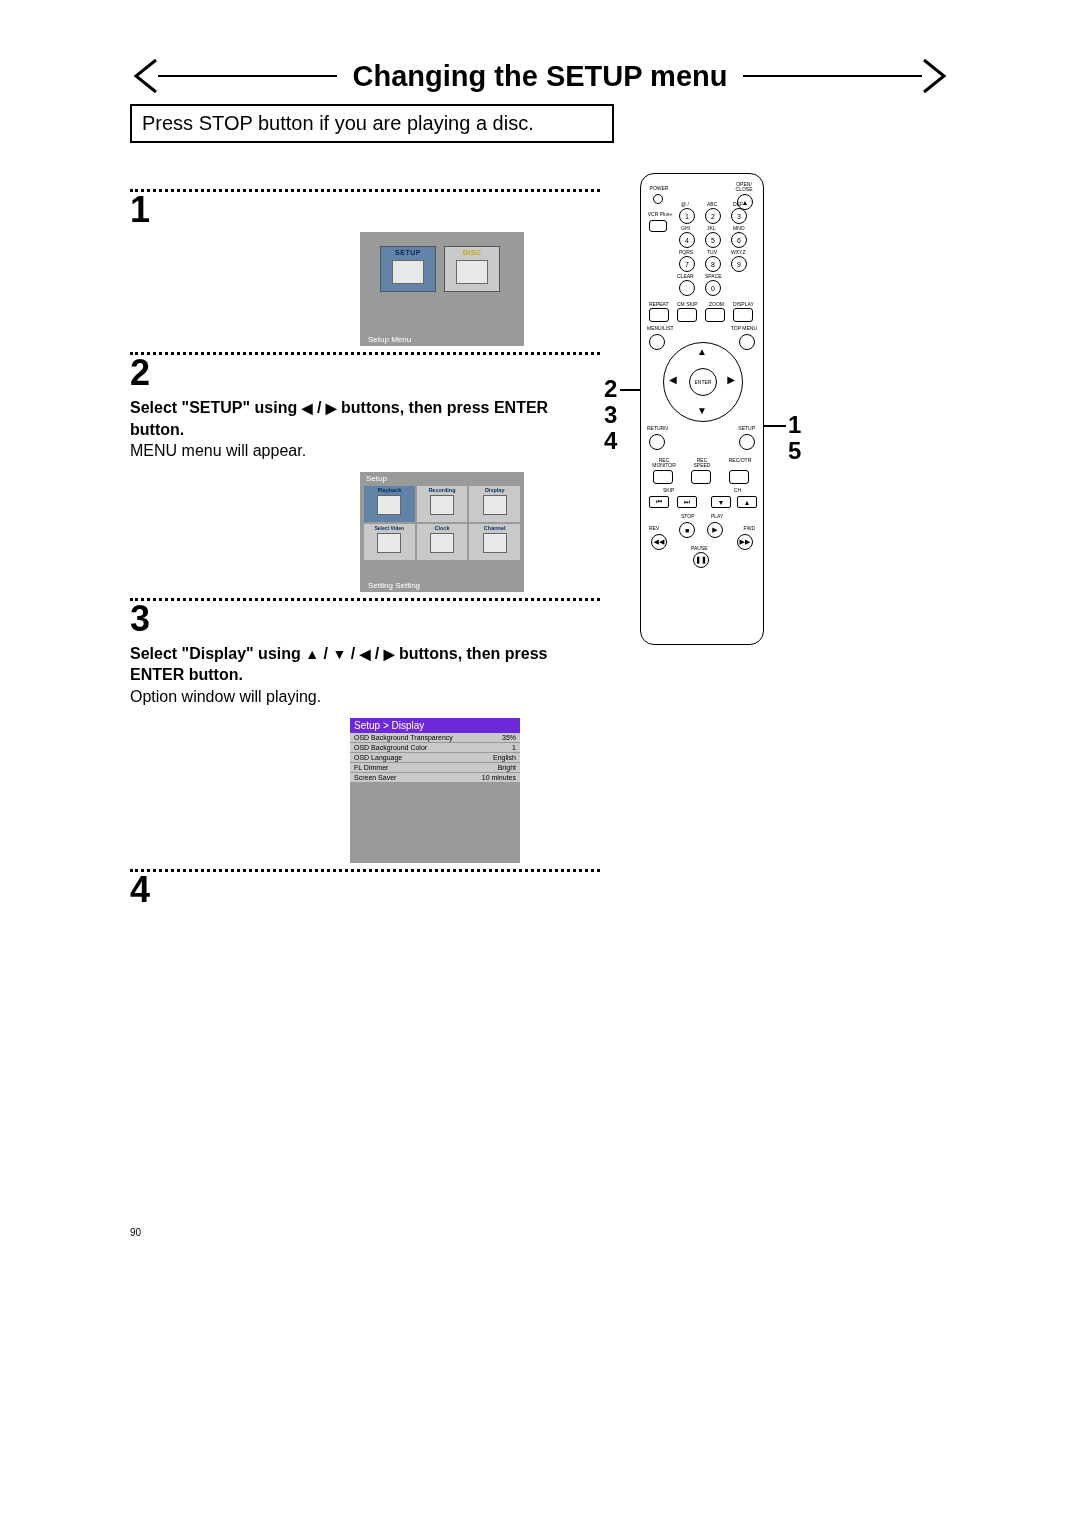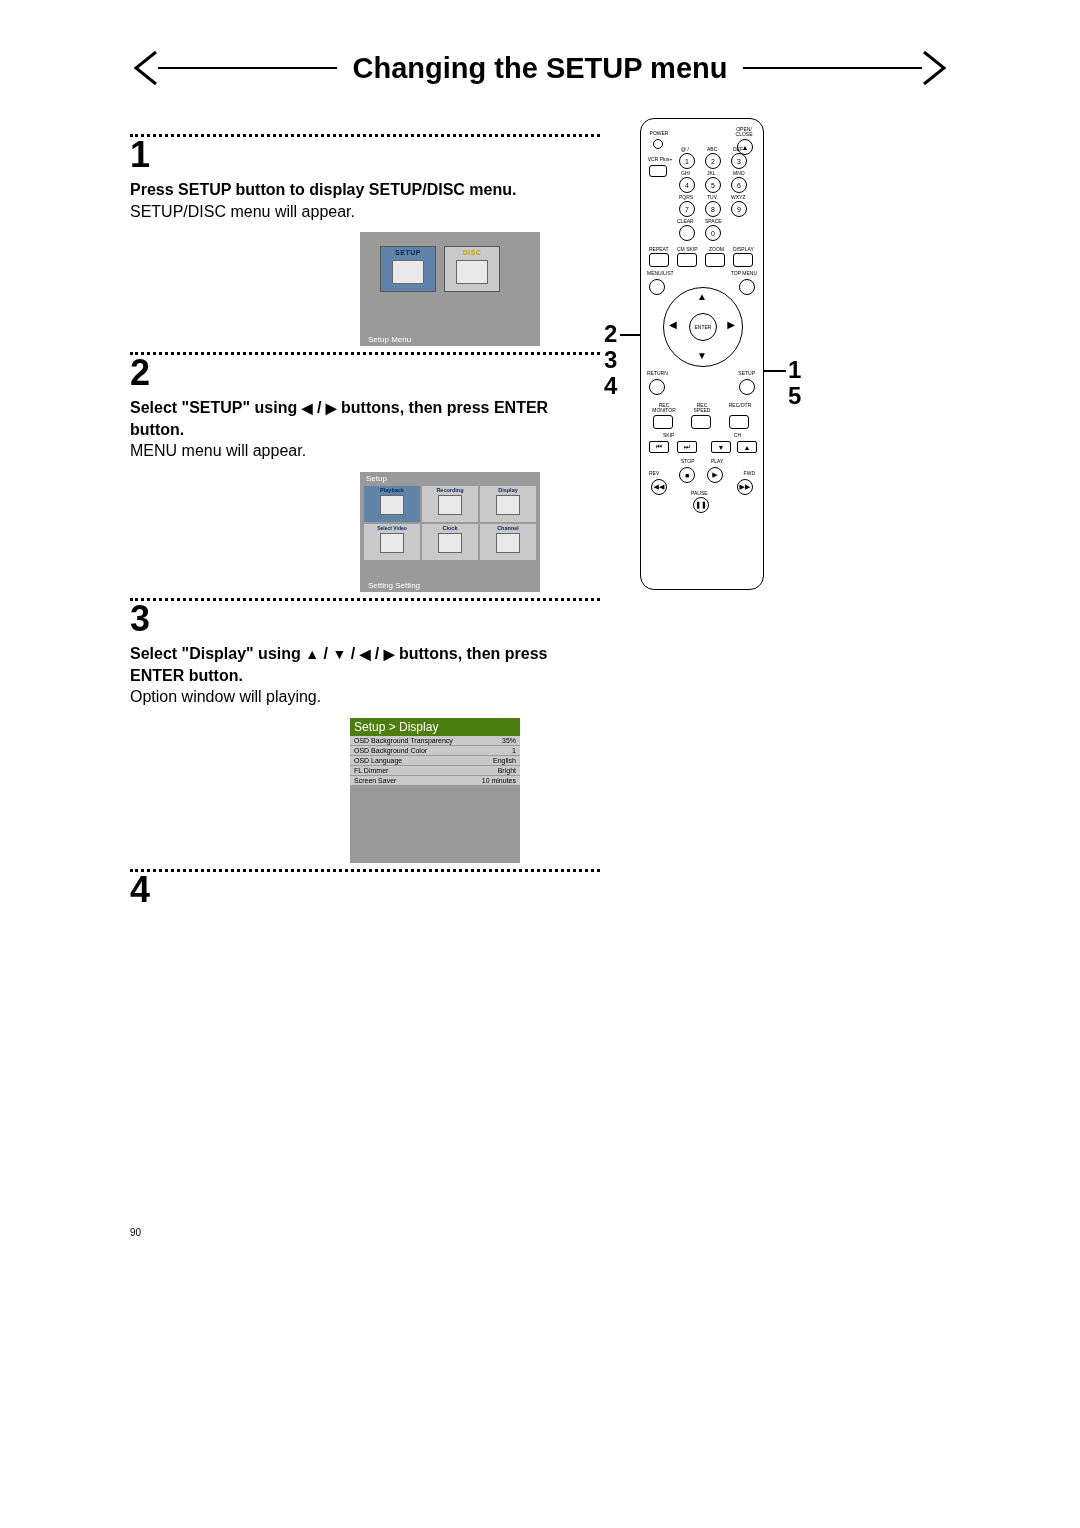--- a/index.html
+++ b/index.html
@@ -6,21 +6,21 @@
     margin: 0;
     padding: 0;
     background: #fff;
     font-family: Arial, Helvetica, sans-serif;
     width: 1080px;
     height: 1528px;
     position: relative;
   }
   .page {
     width: 820px;
-    margin: 0 auto;
+    margin: 8px auto;
     padding-top: 48px;
     position: relative;
   }
   .title-bar {
     position: relative;
     text-align: center;
     margin-bottom: 8px;
   }
   .title-bar h1 {
     display: inline-block;
@@ -82,21 +82,21 @@
     line-height: 1;
   }
   .step-body {
     font-size: 16px;
     line-height: 1.35;
     margin: 6px 0 10px 0;
   }
   .step-body b { font-weight: bold; }
   .arrow-glyph { font-size: 14px; }
   .osd-screen {
-    width: 180px;
+    width: 164px;
     height: 114px;
     background: #9a9a9a;
     margin: 4px 0 4px 230px;
     position: relative;
     color: #fff;
     font-size: 7px;
   }
   .osd-screen.small { height: 114px; }
   .osd-tab {
     position: absolute;
@@ -164,23 +164,23 @@
   .osd-list {
     width: 170px;
     height: 145px;
     background: #9a9a9a;
     margin: 6px 0 4px 220px;
     position: relative;
     color: #fff;
     font-size: 8px;
   }
   .osd-list .hdr {
-    background: #4d7c0f;
+    background: #6d28d9;
     padding: 2px 4px;
-    font-size: 12px;
+    font-size: 10px;
   }
   .osd-list .row {
     background: #c9c9c9;
     color: #000;
     font-size: 7px;
     padding: 1px 4px;
     display: flex;
     justify-content: space-between;
     border-bottom: 1px solid #9a9a9a;
   }
@@ -268,30 +268,27 @@
       <div class="hr-line"></div>
       <h1>Changing the SETUP menu</h1>
       <div class="hr-line"></div>
       <svg width="28" height="40">
           <path d="M2 4 L22 20 L2 36" fill="none" stroke="#000" stroke-width="3"></path>
         </svg>
     </div>
   </div>
 
 
+  <div class="note-box">Press STOP button if you are playing a disc.</div>
 
   <div class="columns">
     <div class="left-col">
 
       <hr class="dotted">
       <p class="step-num">1</p>
-      <div class="step-body">
-        <b>Press SETUP button to display SETUP/DISC menu.</b><br>
-        <span>SETUP/DISC menu will appear.</span>
-      </div>
       <div class="osd-screen small">
         <div class="osd-tab sel" style="left:20px;">
           <div class="lbl">SETUP</div>
           <div class="ic"></div>
         </div>
         <div class="osd-tab alt" style="left:84px;">
           <div class="lbl">DISC</div>
           <div class="ic"></div>
         </div>
         <div class="osd-caption">Setup Menu</div>

